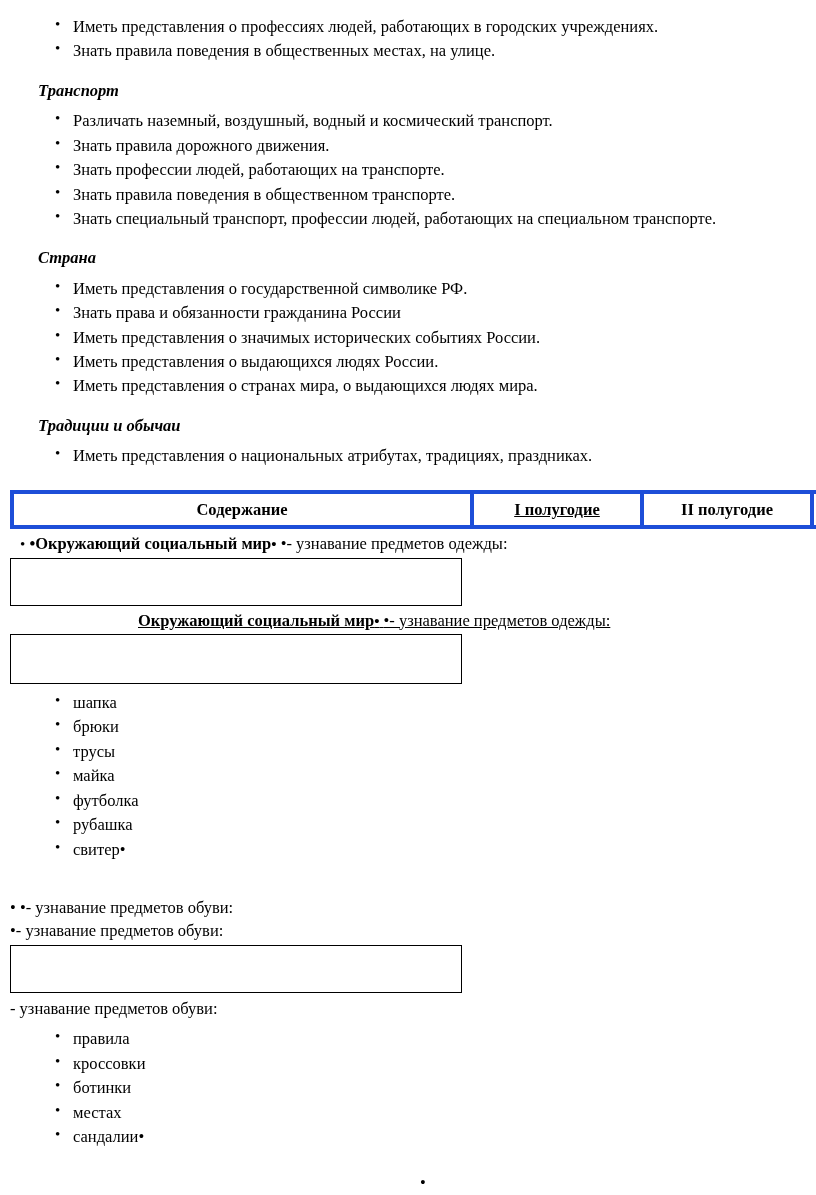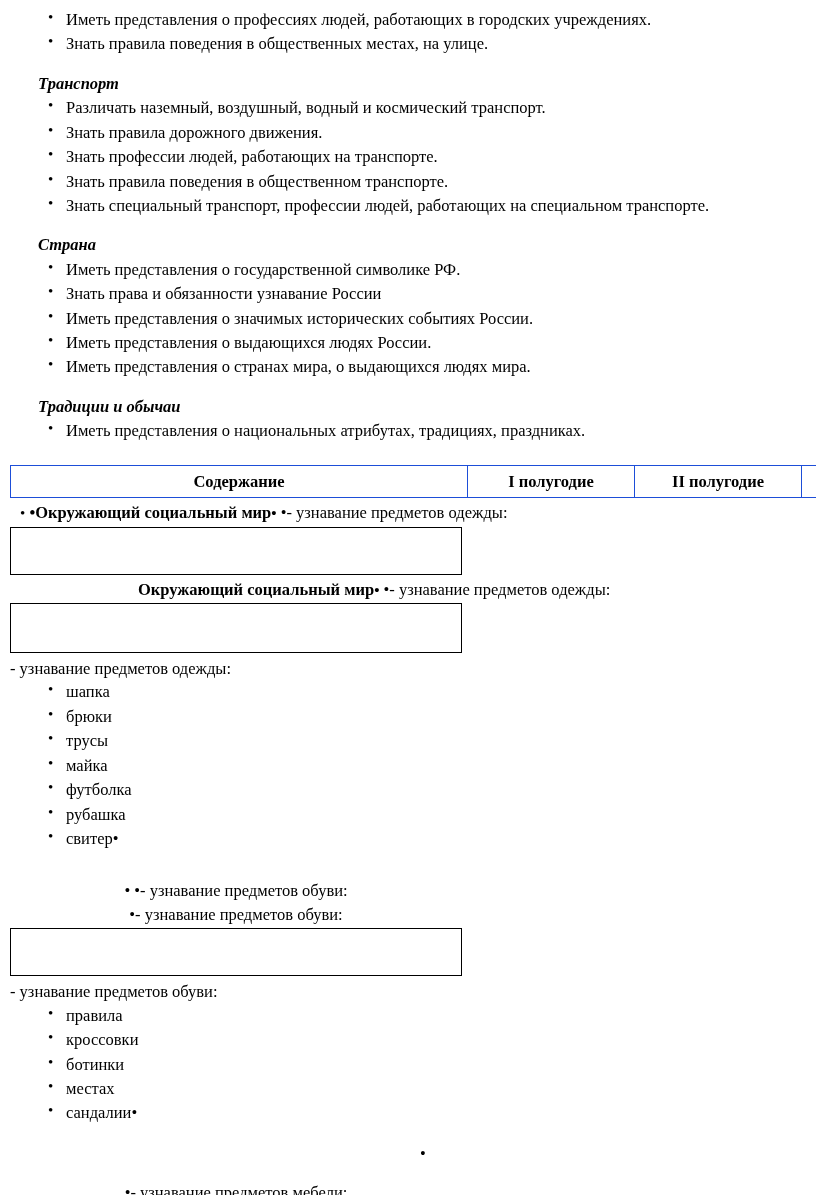--- a/index.html
+++ b/index.html
@@ -19,21 +19,21 @@
     width: 816px;
     min-height: 1195px;
     box-sizing: border-box;
     padding: 8px 10px 4px 10px;
     position: relative;
   }
 
   
   ul.bl {
     list-style: none;
-    margin: 0;
+    margin: 7px;
     padding: 0;
   }
   ul.bl > li {
     position: relative;
     padding-left: 56px;
     margin: 0 0 1px 0;
   }
   ul.bl > li::before {
     content: "\2022";
     position: absolute;
@@ -48,29 +48,29 @@
   }
 
   
   table.main {
     border-collapse: collapse;
     width: 796px;
     margin-top: 22px;
     table-layout: fixed;
   }
   table.main th, table.main td {
-    border: 1px solid #1d4ed8;
+    border: 4px solid #1d4ed8;
     padding: 4px 3px;
     vertical-align: middle;
     text-align: center;
     font-weight: bold;
     font-size: 16.5px;
   }
   .col-content { width: 450px; }
-  .col-half1   { width: 160px; }
+  .col-half1   { width: 160px; text-decoration: underline; }
   .col-half2   { width: 160px; }
   .col-extra   { width: 26px; }
 
   
   .linepara {
     margin: 3px 0 0 10px;
     padding: 0;
   }
   .linepara b { font-weight: bold; }
   .box {
@@ -78,21 +78,20 @@
     width: 452px;
     height: 48px;
     box-sizing: border-box;
     margin: 2px 0 0 0;
   }
   .box.tall {
     height: 50px;
   }
   .center-block {
     width: 452px;
-    text-align: center;
   }
   .dot {
     font-size: 15px;
   }
   .plain {
     margin: 4px 0 0 0;
   }
   .spacer-lg { height: 28px; }
   .spacer-md { height: 16px; }
   .lone-dot {
@@ -116,21 +115,21 @@
     <li><span>Различать наземный,  воздушный,  водный и космический транспорт.</span></li>
     <li><span>Знать правила дорожного движения.</span></li>
     <li><span>Знать профессии людей, работающих на транспорте.</span></li>
     <li><span>Знать правила поведения в общественном транспорте.</span></li>
     <li><span>Знать специальный транспорт, профессии людей, работающих на специальном транспорте.</span></li>
   </ul>
 
   <div class="subhead">Страна</div>
   <ul class="bl">
     <li><span>Иметь представления о государственной символике РФ.</span></li>
-    <li><span>Знать права и обязанности узнавание России</span></li>
+    <li><span>Знать права и обязанности гражданина России</span></li>
     <li><span>Иметь представления о значимых исторических событиях России.</span></li>
     <li><span>Иметь представления о выдающихся людях России.</span></li>
     <li><span>Иметь представления о странах мира, о выдающихся людях мира.</span></li>
   </ul>
 
   <div class="subhead">Традиции и обычаи</div>
   <ul class="bl">
     <li><span>Иметь представления о национальных атрибутах, традициях, праздниках.</span></li>
   </ul>
 
@@ -145,27 +144,26 @@
   </tbody>
     </table>
 
   <div class="linepara">
     <span class="dot">•</span>
     <b>•Окружающий социальный мир</b><b class="dot">•</b>
     <span>•- узнавание предметов одежды:</span>
   </div>
   <div class="box"></div>
 
-  <div class="linepara" style="text-align:left;">
+  <div class="linepara" style="text-align:left;text-decoration:underline;">
     <span style="display:inline-block;width:118px;"></span><b>Окружающий социальный мир</b><b class="dot">•</b>
     <span>•- узнавание предметов одежды:</span>
   </div>
   <div class="box tall"></div>
 
-  <div class="plain">- узнавание предметов одежды:</div>
 
   <ul class="bl">
     <li><span>шапка</span></li>
     <li><span>брюки</span></li>
     <li><span>трусы</span></li>
     <li><span>майка</span></li>
     <li><span>футболка</span></li>
     <li><span>рубашка</span></li>
     <li><span>свитер•</span></li>
   </ul>

